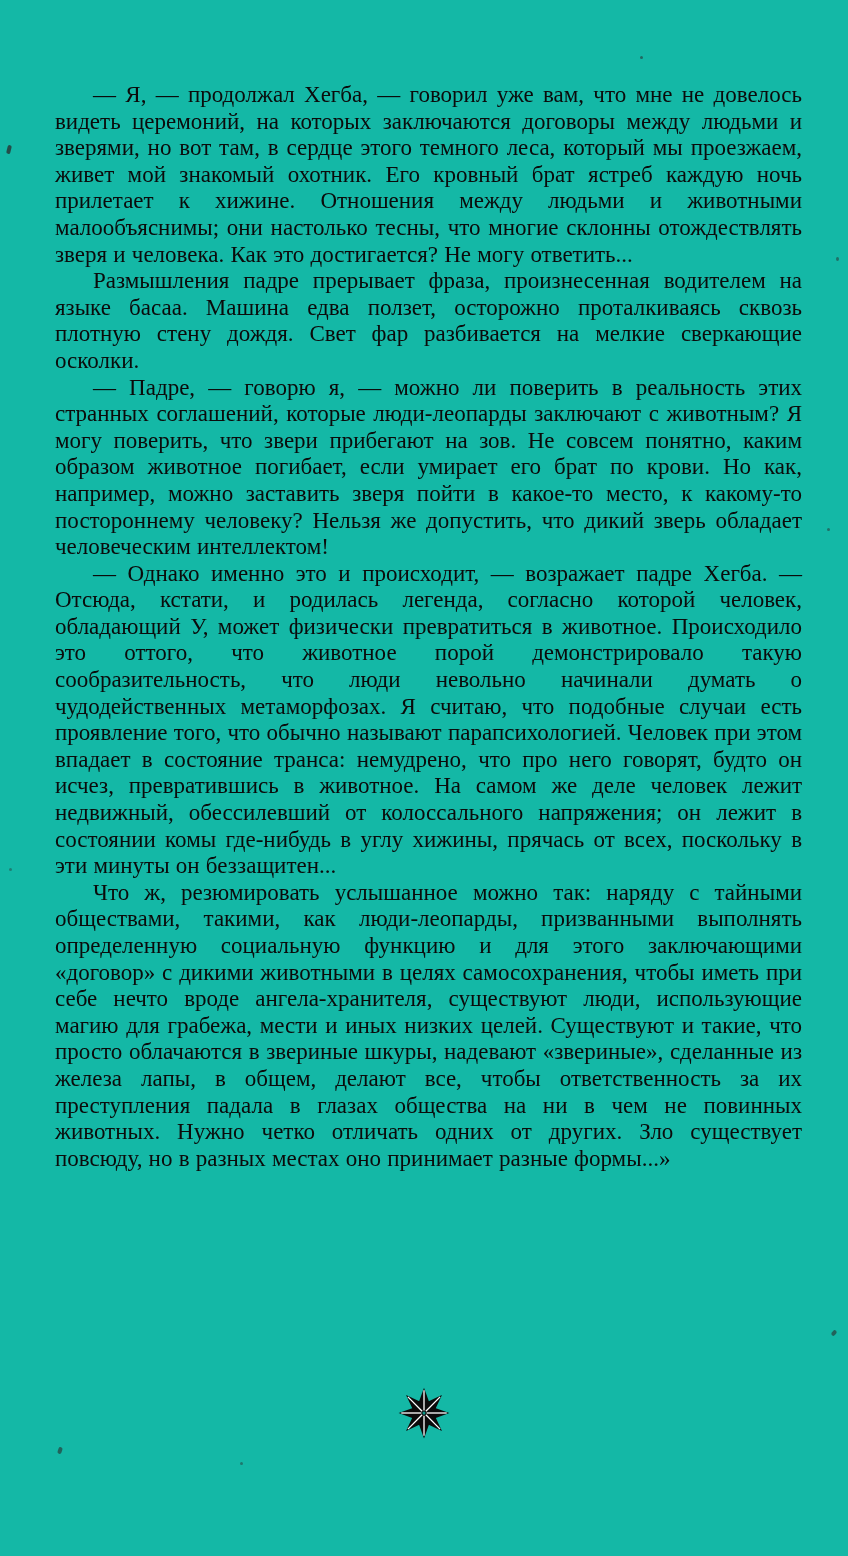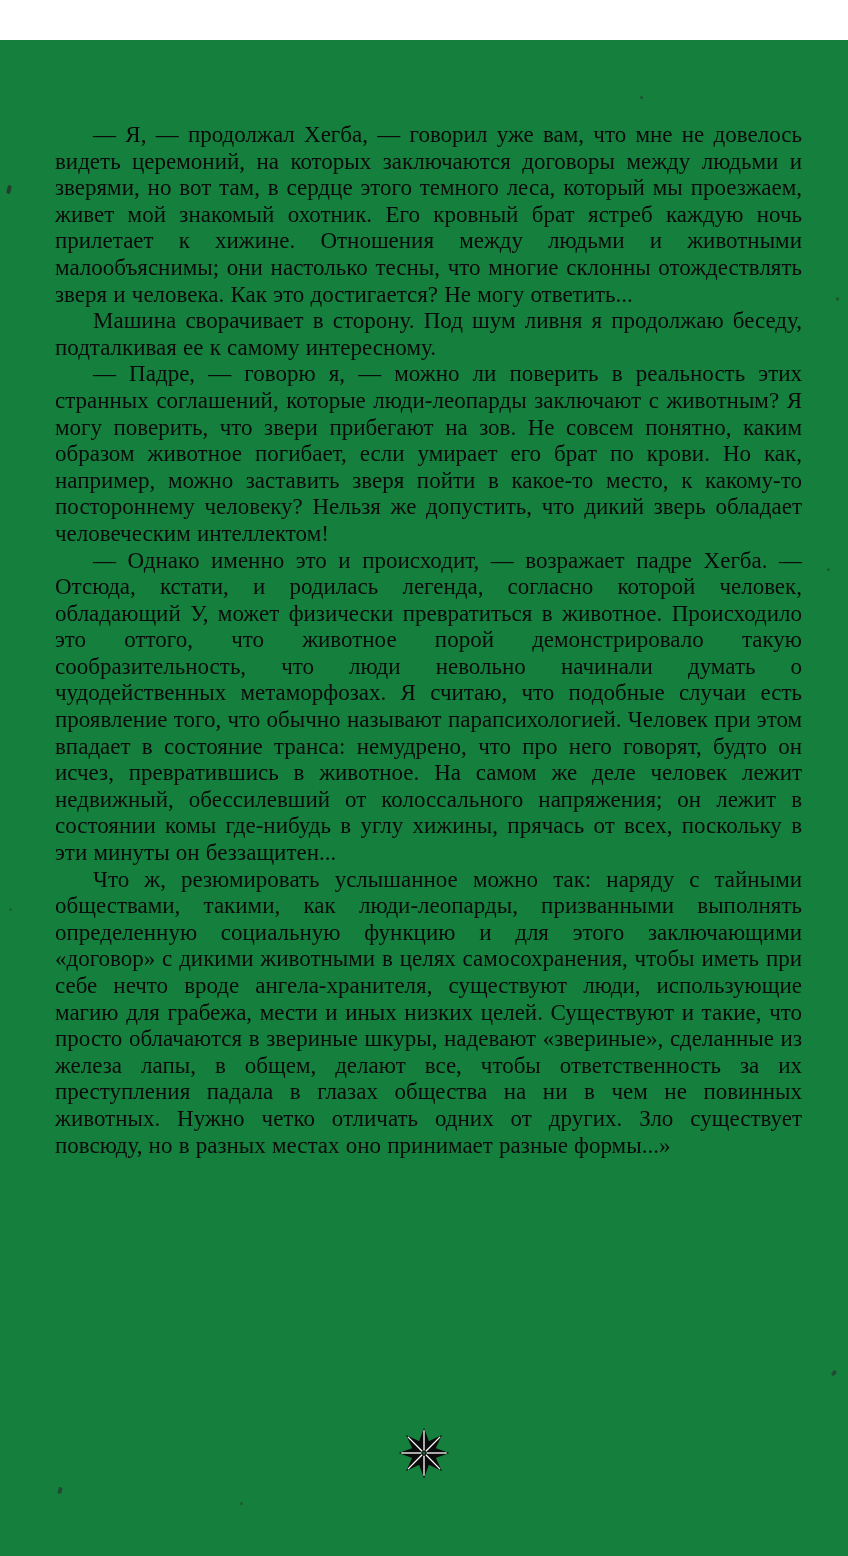--- a/index.html
+++ b/index.html
@@ -11,22 +11,21 @@
     width: 848px;
     height: 1556px;
     position: relative;
     font-family: "Liberation Serif", "DejaVu Serif", serif;
     color: #0b0b0b;
     overflow: hidden;
   }
   .page {
     position: absolute;
     inset: 0;
-    background: #15803d;
-    margin-top: 40px;
+    background: #14b8a6;
   }
   .text-block {
     position: absolute;
     left: 55px;
     top: 82px;
     width: 747px;
     font-size: 23px;
     line-height: 26.6px;
     text-align: justify;
     hyphens: auto;
@@ -64,21 +63,21 @@
   .s7 { left: 240px; top: 1462px; width: 3px; height: 3px; opacity: .45; }
   .s8 { left: 9px;   top: 868px;  width: 3px; height: 3px; opacity: .4; }
 </style>
 </head>
 <body>
 
 <div class="page">
 
   <div class="text-block">
     <p>— Я, — продолжал Хегба, — говорил уже вам, что мне не довелось видеть церемоний, на которых заключаются договоры между людьми и зверями, но вот там, в сердце этого темного леса, который мы проезжаем, живет мой знакомый охотник. Его кровный брат ястреб каждую ночь прилетает к хижине. Отношения между людьми и животными малообъяснимы; они настолько тесны, что многие склонны отождествлять зверя и человека. Как это достигается? Не могу ответить...</p>
-    <p>Машина сворачивает в сторону. Под шум ливня я продолжаю беседу, подталкивая ее к самому интересному.</p>
+    <p>Размышления падре прерывает фраза, произнесенная водителем на языке басаа. Машина едва ползет, осторожно проталкиваясь сквозь плотную стену дождя. Свет фар разбивается на мелкие сверкающие осколки.</p>
     <p>— Падре, — говорю я, — можно ли поверить в реальность этих странных соглашений, которые люди-леопарды заключают с животным? Я могу поверить, что звери прибегают на зов. Не совсем понятно, каким образом животное погибает, если умирает его брат по крови. Но как, например, можно заставить зверя пойти в какое-то место, к какому-то постороннему человеку? Нельзя же допустить, что дикий зверь обладает человеческим интеллектом!</p>
     <p>— Однако именно это и происходит, — возражает падре Хегба. — Отсюда, кстати, и родилась легенда, согласно которой человек, обладающий У, может физически превратиться в животное. Происходило это оттого, что животное порой демонстрировало такую сообразительность, что люди невольно начинали думать о чудодейственных метаморфозах. Я считаю, что подобные случаи есть проявление того, что обычно называют парапсихологией. Человек при этом впадает в состояние транса: немудрено, что про него говорят, будто он исчез, превратившись в животное. На самом же деле человек лежит недвижный, обессилевший от колоссального напряжения; он лежит в состоянии комы где-нибудь в углу хижины, прячась от всех, поскольку в эти минуты он беззащитен...</p>
     <p>Что ж, резюмировать услышанное можно так: наряду с тайными обществами, такими, как люди-леопарды, призванными выполнять определенную социальную функцию и для этого заключающими «договор» с дикими животными в целях самосохранения, чтобы иметь при себе нечто вроде ангела-хранителя, существуют люди, использующие магию для грабежа, мести и иных низких целей. Существуют и такие, что просто облачаются в звериные шкуры, надевают «звериные», сделанные из железа лапы, в общем, делают все, чтобы ответственность за их преступления падала в глазах общества на ни в чем не повинных животных. Нужно четко отличать одних от других. Зло существует повсюду, но в разных местах оно принимает разные формы...»</p>
   </div>
 
   <div class="ornament">
     <svg width="56" height="58" viewBox="-32 -32 64 64" aria-hidden="true">
       <g fill="#0b0b0b">
         <g id="pt">
           <polygon points="0,-29 7,-9.5 0,-1 -7,-9.5"></polygon>

